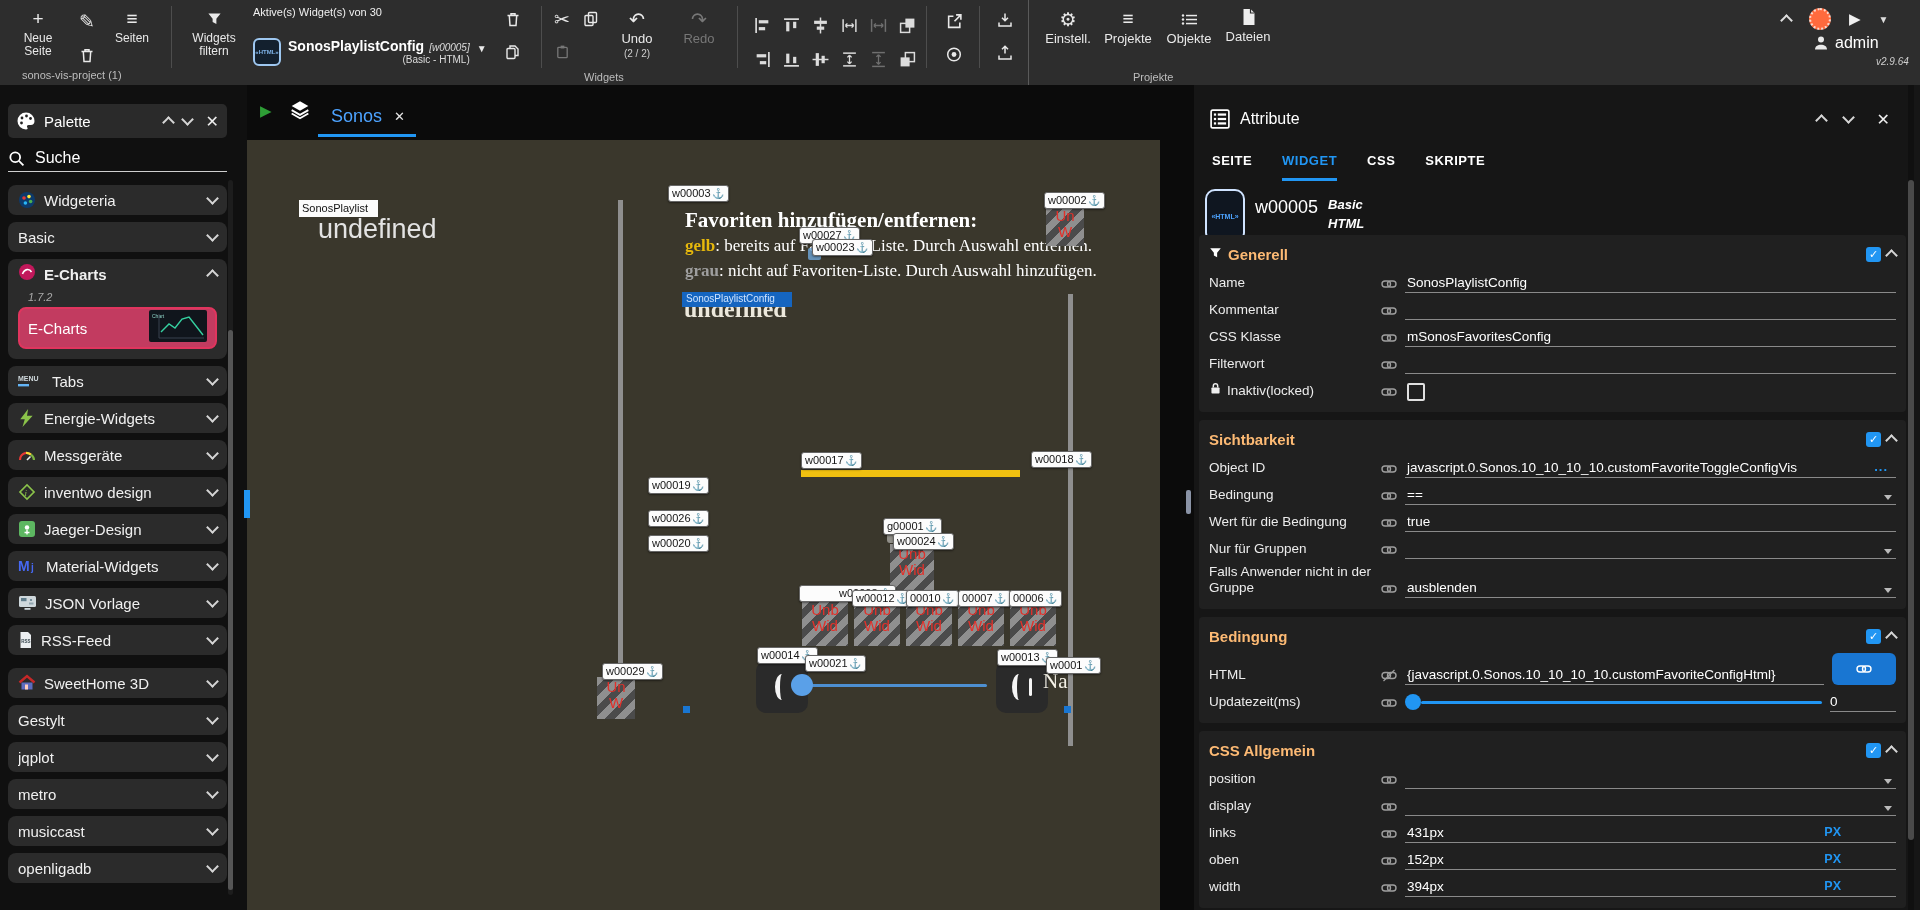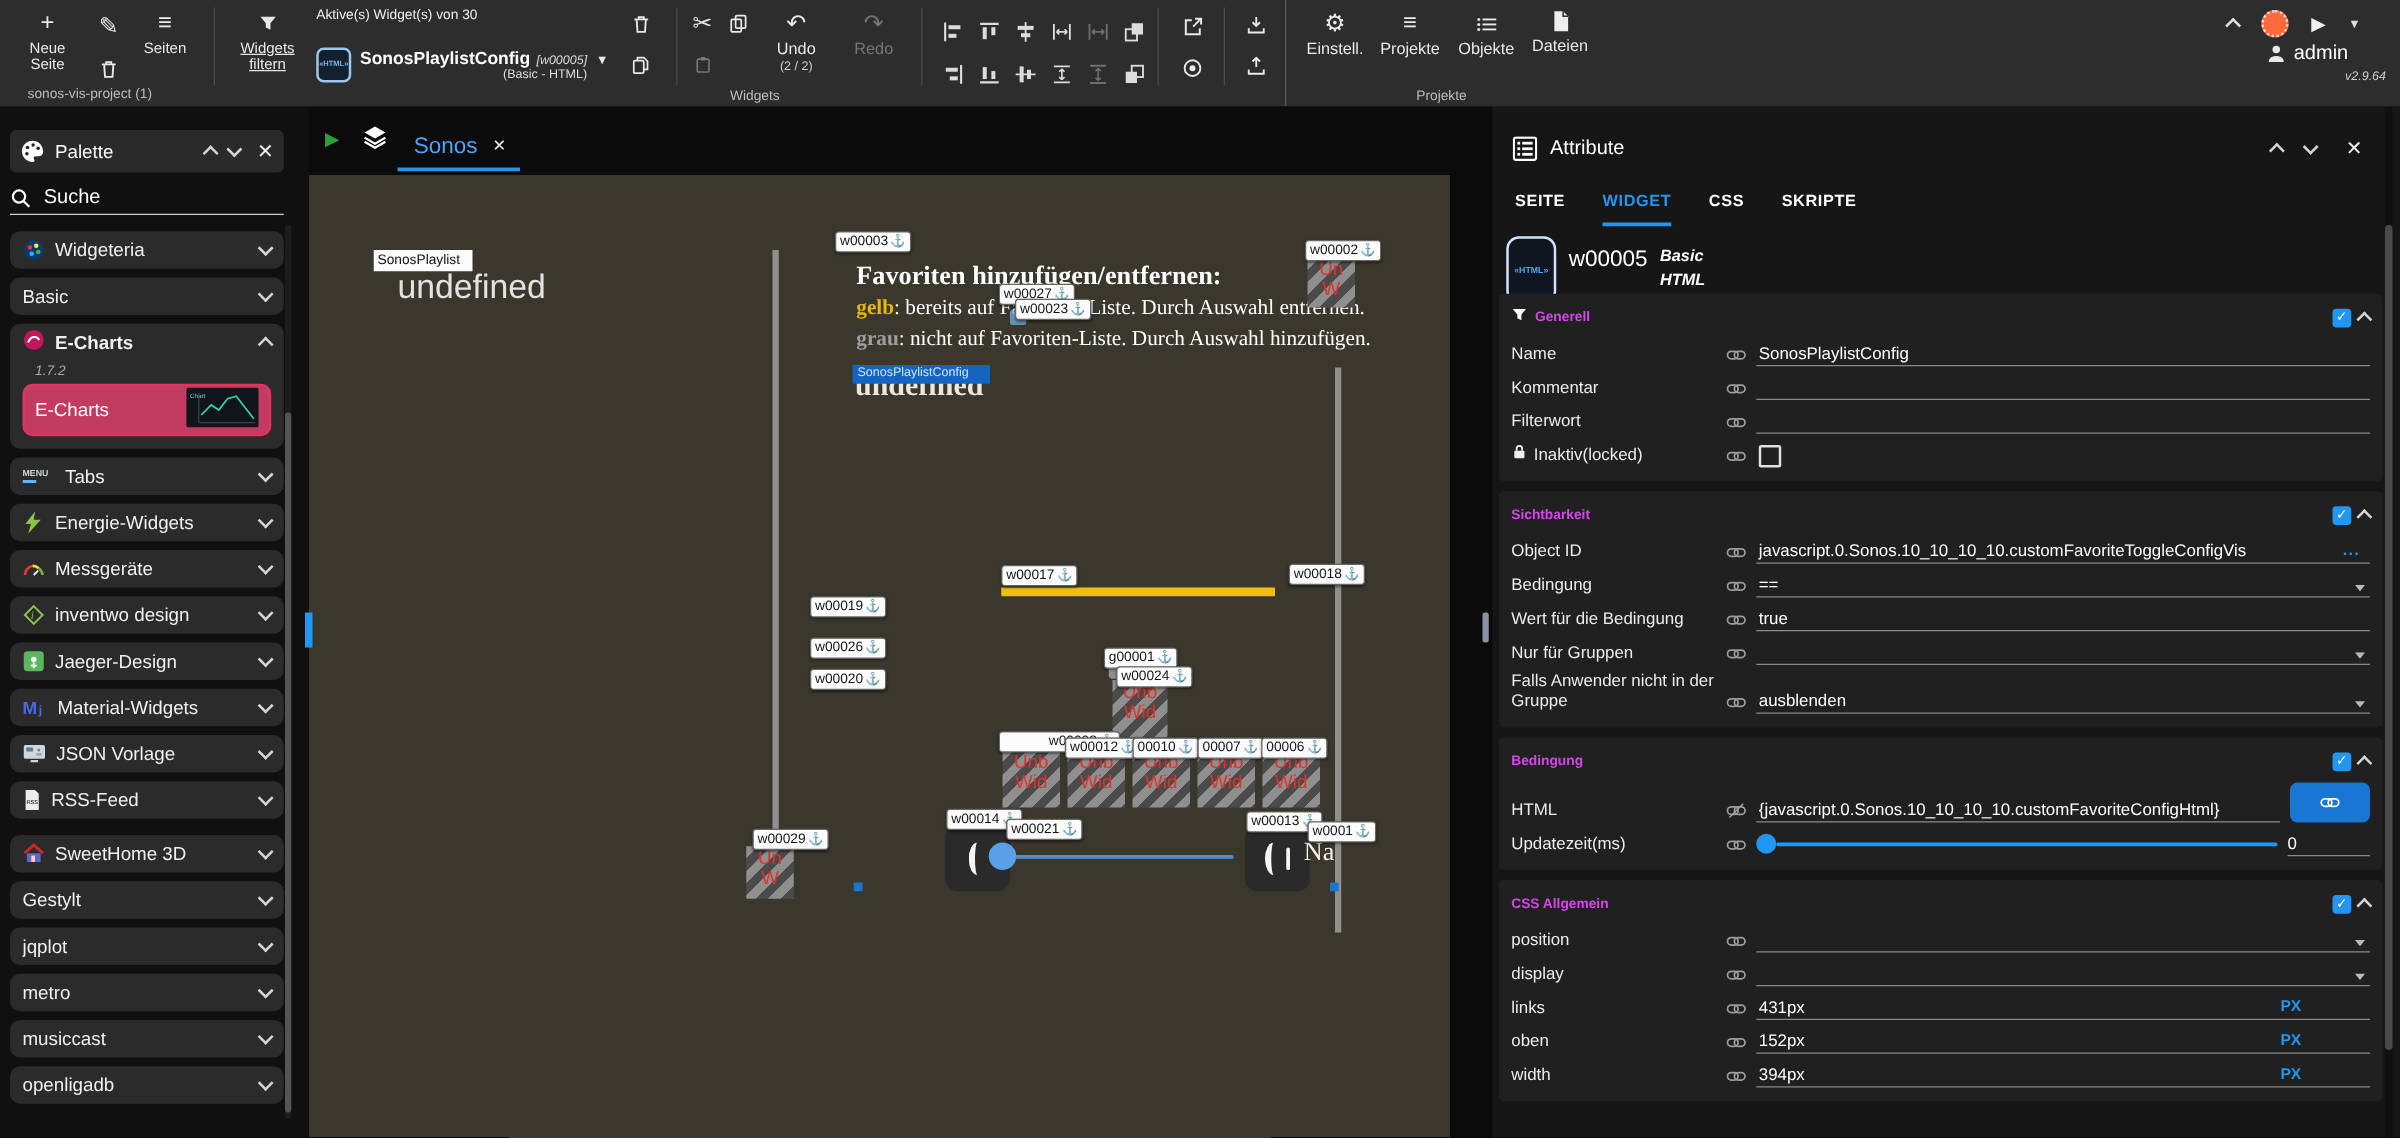--- a/index.html
+++ b/index.html
@@ -75,21 +75,21 @@
   .attr-tab{font-size:13px;font-weight:bold;color:#fff;letter-spacing:.5px;cursor:pointer;padding-bottom:10px;}
   .attr-tab.active{color:#2196f3;border-bottom:3px solid #2196f3;}
   .chip-row{position:absolute;left:11px;top:104px;display:flex;gap:10px;}
   .chip-icon{width:36px;height:50px;border:2px solid #cfe3ff;border-radius:10px;background:#0f1620;
              display:flex;align-items:center;justify-content:center;font-size:7px;color:#4da3ff;font-weight:bold;}
   .chip-id{font-size:18px;color:#fff;margin-top:8px;}
   .chip-type{display:flex;flex-direction:column;margin-top:8px;font-style:italic;font-weight:bold;font-size:13px;color:#fff;gap:4px;}
   #attr-sections{position:absolute;left:5px;top:150px;width:707px;}
   .sect{background:#202020;border-radius:4px;margin-bottom:8px;padding:4px 0 8px 0;}
   .sect-head{display:flex;align-items:center;height:30px;padding:0 10px;gap:6px;}
-  .sect-title{font-size:11px;font-weight:bold;color:#d946ef;flex:1;}
+  .sect-title{font-size:15px;font-weight:bold;color:#fdba74;flex:1;}
   .cbx{width:15px;height:15px;background:#2196f3;border-radius:3px;color:#fff;font-size:11px;line-height:15px;
        text-align:center;cursor:pointer;}
   .att-row{display:flex;align-items:flex-end;padding:2px 10px 3px 10px;min-height:22px;}
   .att-label{width:172px;font-size:13.5px;color:#ececec;line-height:16px;padding-bottom:2px;display:flex;align-items:flex-end;gap:5px;}
   .att-ic{width:24px;display:flex;justify-content:flex-start;align-items:flex-end;padding-bottom:3px;}
   .att-val{flex:1;display:flex;align-items:flex-end;position:relative;}
   .val-line{flex:1;border-bottom:1px solid #8a8a8a;font-size:13.5px;color:#fff;padding:0 0 2px 2px;
             min-height:18px;display:flex;align-items:flex-end;white-space:nowrap;overflow:hidden;}
   .caret{position:absolute;right:4px;bottom:5px;width:0;height:0;border-left:4px solid transparent;
          border-right:4px solid transparent;border-top:5px solid #bbb;}
@@ -122,21 +122,21 @@
           </svg>
       </div>
     </div>
     <div class="tb-col" style="left:108px;top:8px;width:48px;">
       <div class="tb-ic">≡</div>
       <div class="tb-lbl">Seiten</div>
     </div>
     <div class="tb-caption" style="left:22px;top:69px;">sonos-vis-project (1)</div>
     <div class="tb-div" style="left:171px;"></div>
 
-    <div class="tb-col" style="left:186px;top:8px;width:56px;text-decoration:underline;">
+    <div class="tb-col" style="left:186px;top:8px;width:56px;">
       <div class="tb-ic">
         <svg width="15" height="14" viewBox="0 0 16 14">
             <path d="M1.5 1h13L10 6.6v5.6l-4-2V6.6z" fill="#e9e9e9"></path>
           </svg>
       </div>
       <div class="tb-lbl">Widgets filtern</div>
     </div>
 
     <div class="tb-caption" style="left:253px;top:6px;color:#f0f0f0;">Aktive(s) Widget(s) von 30</div>
     <div class="abs" style="left:253px;top:38px;display:flex;align-items:flex-start;gap:7px;">
@@ -724,20 +724,34 @@
                 <rect x="1" y="3" width="8.5" height="6" rx="3" stroke="#9e9e9e" fill="none" stroke-width="1.4"></rect>
                 <rect x="6.5" y="3" width="8.5" height="6" rx="3" stroke="#9e9e9e" fill="none" stroke-width="1.4"></rect>
               </svg>
             </div>
             <div class="att-val">
               <div class="val-line"></div>
             </div>
           </div>
           <div class="att-row">
             <div class="att-label">
+              <span>CSS Klasse</span>
+            </div>
+            <div class="att-ic">
+              <svg width="16" height="12" viewBox="0 0 16 12">
+                <rect x="1" y="3" width="8.5" height="6" rx="3" stroke="#9e9e9e" fill="none" stroke-width="1.4"></rect>
+                <rect x="6.5" y="3" width="8.5" height="6" rx="3" stroke="#9e9e9e" fill="none" stroke-width="1.4"></rect>
+              </svg>
+            </div>
+            <div class="att-val">
+              <div class="val-line">mSonosFavoritesConfig</div>
+            </div>
+          </div>
+          <div class="att-row">
+            <div class="att-label">
               <span>Filterwort</span>
             </div>
             <div class="att-ic">
               <svg width="16" height="12" viewBox="0 0 16 12">
                 <rect x="1" y="3" width="8.5" height="6" rx="3" stroke="#9e9e9e" fill="none" stroke-width="1.4"></rect>
                 <rect x="6.5" y="3" width="8.5" height="6" rx="3" stroke="#9e9e9e" fill="none" stroke-width="1.4"></rect>
               </svg>
             </div>
             <div class="att-val">
               <div class="val-line"></div>

